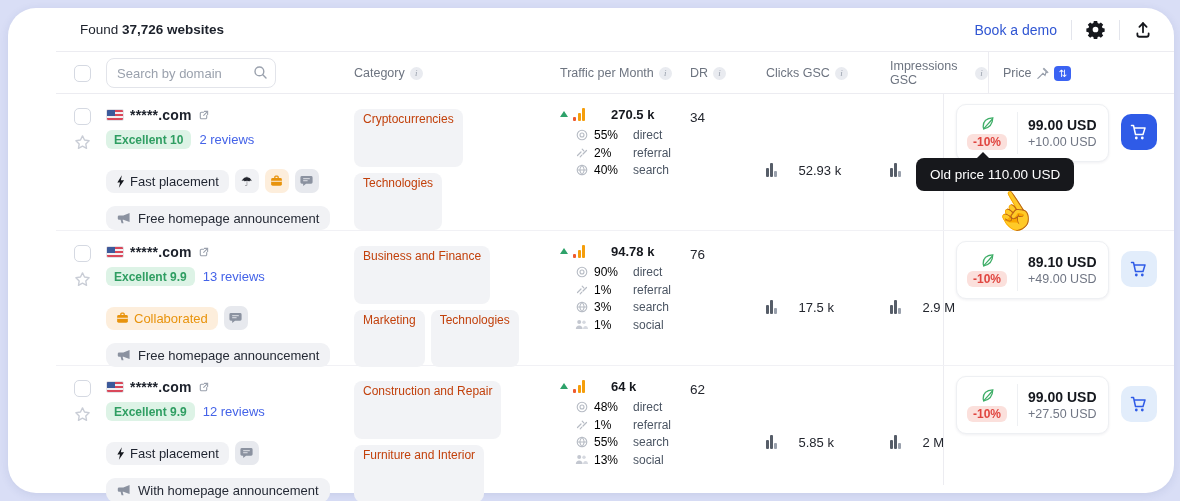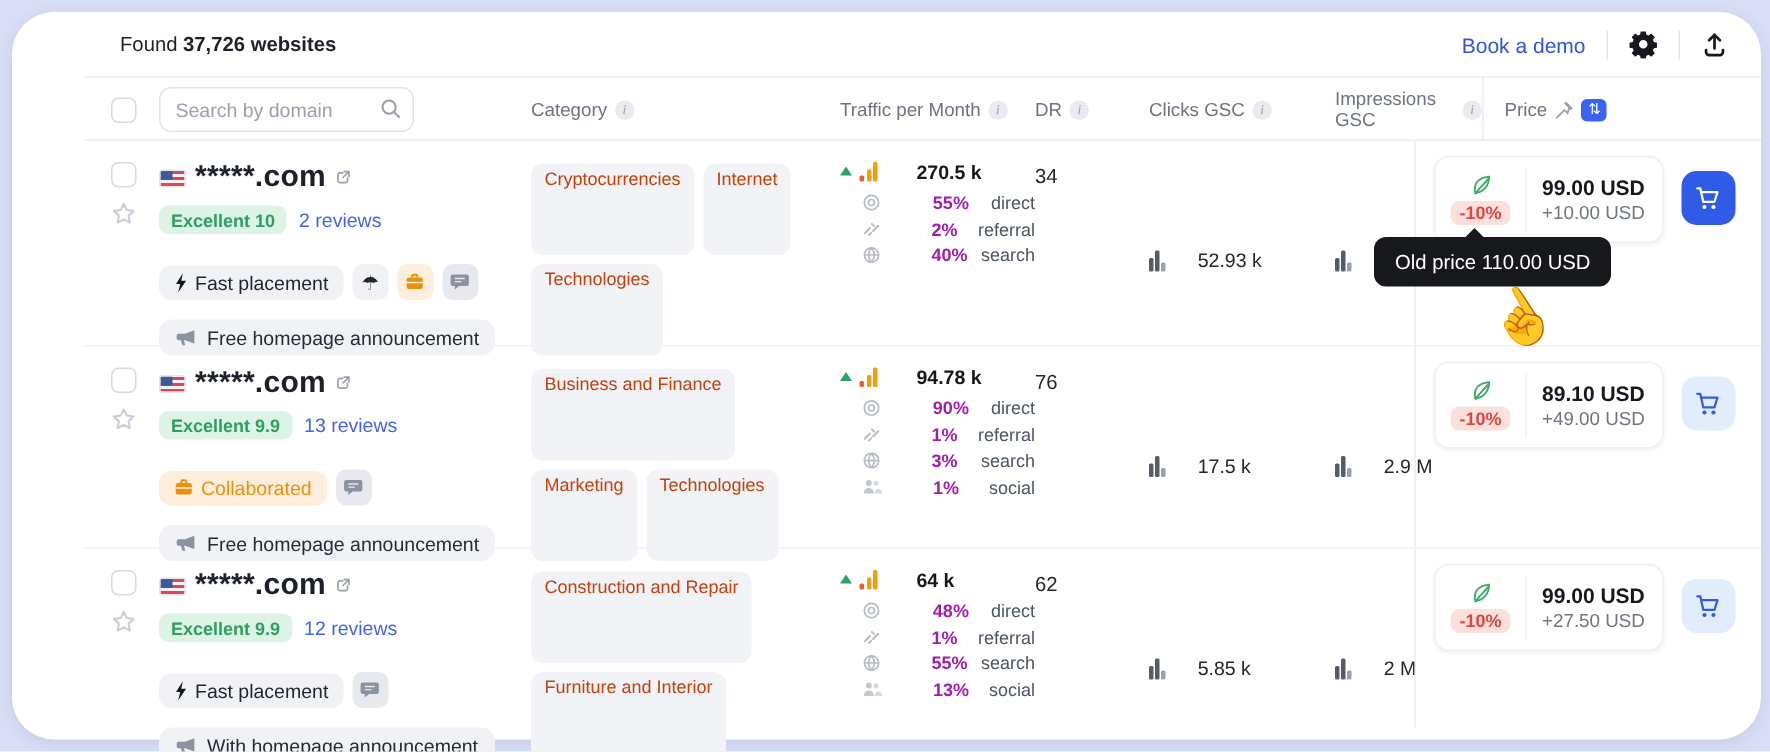--- a/index.html
+++ b/index.html
@@ -65,21 +65,21 @@
   .row2 { height:135px; }
   .row3 { height:119px; }
   .row3 { border-bottom:none; }
   .selcell { display:flex; flex-direction:column; gap:9px; align-items:flex-start; padding-top:1px; }
   .star { cursor:pointer; }
   
   .domline { display:flex; align-items:center; gap:6px; }
   .flag { width:18px; height:12px; border-radius:2px; overflow:hidden; position:relative;
     background:repeating-linear-gradient(#d9485a 0 2px,#f3f0f2 2px 4px); border:0.5px solid #e3e3e8;}
   .flag::before { content:""; position:absolute; left:0; top:0; width:8px; height:6px; background:#3c5a9b; }
-  .domain { font-size:20px; font-weight:700; letter-spacing:.2px; }
+  .domain { font-size:14px; font-weight:700; letter-spacing:.2px; }
   .ratingline { display:flex; align-items:center; gap:8px; margin-top:7px; }
   .rating-pill { background:#ddf3e6; color:#2f9e62; font-size:12px; font-weight:600;
     padding:2.5px 8px; border-radius:6px; }
   .reviews-link { color:#4463e8; font-size:13px; cursor:pointer; }
   .tagline { display:flex; align-items:center; gap:6px; margin-top:20px; }
   .tag-pill { background:#f1f2f5; color:#1f2430; font-size:13px; padding:4px 10px;
     border-radius:8px; display:inline-flex; align-items:center; gap:5px; }
   .tag-orange { background:#fdeedc; color:#e8930c; }
   .chip { width:24px; height:24px; border-radius:7px; display:inline-flex; align-items:center;
     justify-content:center; cursor:pointer; }
@@ -99,21 +99,21 @@
     border-bottom:6px solid #2ea26a; margin-bottom:5px; }
   .ga-bars { display:flex; align-items:flex-end; gap:1.5px; height:13px; margin-bottom:1px; }
   .ga-bars i { display:block; width:3px; border-radius:1px; }
   .ga-b1 { height:4px; background:#ef5a2e; }
   .ga-b2 { height:8px; background:#f59e0b; }
   .ga-b3 { height:13px; background:#f59e0b; }
   .traffic-val { font-size:13px; font-weight:700; color:#15181e;margin-left:21px; }
   .breakdown { margin:6px 0 0 15px; display:flex; flex-direction:column; gap:3.5px; }
   .bd-row { display:flex; align-items:center; gap:6px; font-size:12px; }
   .bd-ic { width:13px; display:inline-flex; justify-content:center; }
-  .bd-pct { font-weight:700; color:#a21caf; width:33px;margin-left:28px; }
+  .bd-pct { font-weight:400; color:#000000; width:33px; }
   .bd-label { color:#4b5563; }
   
   .numcell { font-size:13.5px; color:#23262e; padding-top:3px; }
   .metric { display:flex; align-items:center; gap:22px; padding-top:3px; font-size:13px; color:#23262e; }
   .mini-bars { display:flex; align-items:flex-end; gap:1.5px; height:14px; }
   .mini-bars i { display:block; width:2.5px; border-radius:1px; background:#565d68; }
   .mb1 { height:9px; } .mb2 { height:14px; } .mb3 { height:6px; background:#9aa1ad !important; }
   
   .pricecell { border-left:1px solid #ececf1; height:100%; position:absolute; right:0; top:0; width:231px;
     padding:10px 12px 0 12px; display:flex; gap:12px; align-items:flex-start; }
@@ -277,21 +277,20 @@
         <span class="announce-pill">
           <svg width="14" height="13" viewBox="0 0 15 14">
               <path fill="#8b92a0" d="M13.5 1.2v9.6L6.8 8.4H6l1 3.6H4.9L3.8 8.4H2.2A1.4 1.4 0 0 1 .8 7V5.2a1.4 1.4 0 0 1 1.4-1.4h4.6z"></path>
             </svg>
           <span>Free homepage announcement</span>
         </span>
       </div>
     </div>
     <div class="cats">
       <span class="cat-pill">Cryptocurrencies</span>
-      <span class="cat-pill">Internet</span>
       <span class="cat-pill">Technologies</span>
     </div>
     <div>
       <div class="traffic-head">
         <span class="tri-up"></span>
         <span class="ga-bars">
             <i class="ga-b1"></i>
             <i class="ga-b2"></i>
             <i class="ga-b3"></i>
           </span>

